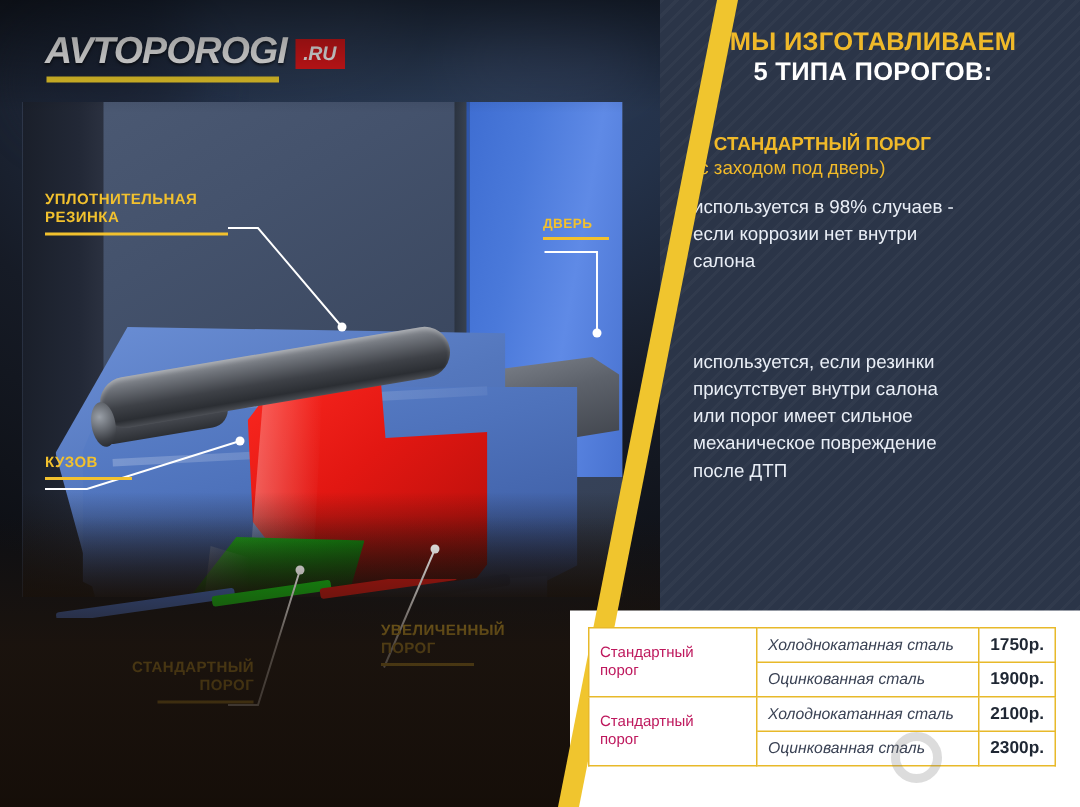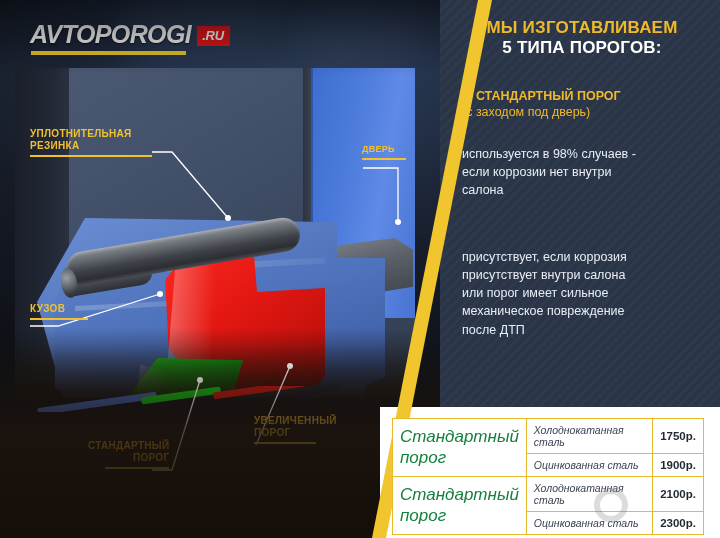--- a/index.html
+++ b/index.html
@@ -200,35 +200,35 @@
     position:absolute; right:0; bottom:0; width:340px; height:131px; background:#fff;
   }
 
   .rh-head{ position:absolute; left:16px; top:18px; width:252px; text-align:center; }
   .rh-head .l1{ color:#f0b929; font-size:17px; font-weight:700; letter-spacing:.2px; line-height:1.18; }
   .rh-head .l2{ color:#fff;    font-size:17px; font-weight:700; letter-spacing:.2px; line-height:1.2; }
 
   .block{ position:absolute; left:22px; width:250px; }
   .block .title{ color:#f0b929; font-size:12.5px; font-weight:700; line-height:1.3; }
   .block .sub  { color:#f0b929; font-size:12.5px; font-weight:400; line-height:1.3; }
-  .block .para { color:#e9eef6; font-size:12.5px; font-weight:400; line-height:1.45; margin-top:24px;
+  .block .para { color:#e9eef6; font-size:12.5px; font-weight:400; line-height:1.45; margin-top:8px;
                  white-space:pre-line; }
   #block1{ top:88px; }
   #block2{ top:224px; }
 
   
   .price-table{
     position:absolute; left:392px; top:418px; width:312px;
     border-collapse:collapse; background:#fff;
     border:1.5px solid #e8b92a;
     font-size:10.5px; color:#2d3340;
     z-index:5;
   }
   .price-table td{ border:1px solid #e8b92a; padding:5px 7px; vertical-align:middle; }
-  .price-table td.name{ font-size:17px; color:#15803d; width:112px; line-height:1.2; white-space:pre-line;font-style:italic; }
+  .price-table td.name{ font-size:10px; color:#be185d; width:112px; line-height:1.2; white-space:pre-line; }
   .price-table td.mat { font-size:10.5px; color:#3a4254;font-style:italic; }
   .price-table td.val { font-size:11.5px; font-weight:700; color:#1f2733; text-align:left; width:50px; }
 
   
   .watermark{
     position:absolute; right:8px; bottom:18px; z-index:6; pointer-events:none;
     color:rgba(120,120,120,.30); font-size:30px; font-weight:700; letter-spacing:-1px;
     font-style:italic;
   }
   .wm-ring{
@@ -343,21 +343,21 @@
 
     <div class="block" id="block1">
       <div class="title">1. СТАНДАРТНЫЙ ПОРОГ</div>
       <div class="sub">(с заходом под дверь)</div>
       <div class="para">используется в 98% случаев -
 если коррозии нет внутри
 салона</div>
     </div>
 
     <div class="block" id="block2">
-      <div class="para">присутствует, если коррозия
+      <div class="para">используется, если резинки
 присутствует внутри салона
 или порог имеет сильное
 механическое повреждение
 после ДТП</div>
     </div>
   </div>
 
   <div class="white-block"></div>
 
   <svg class="divider" viewBox="0 0 720 538">

